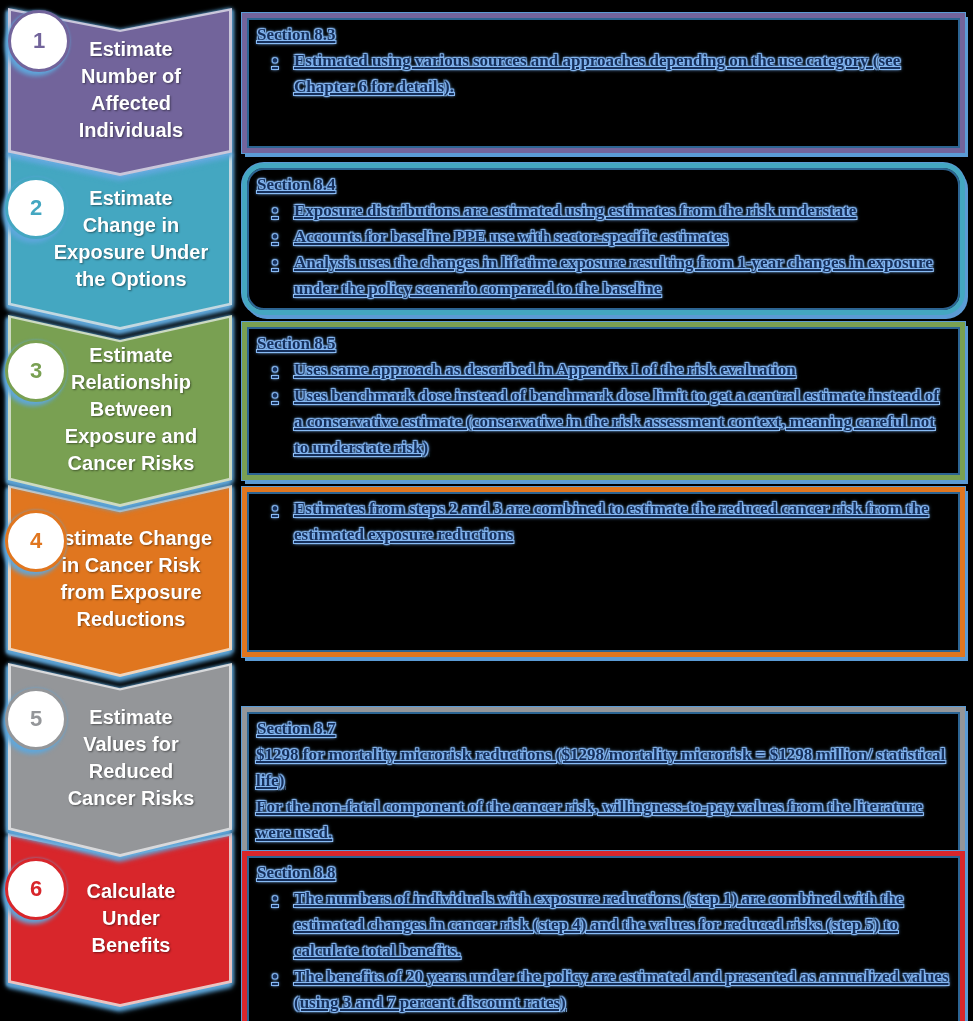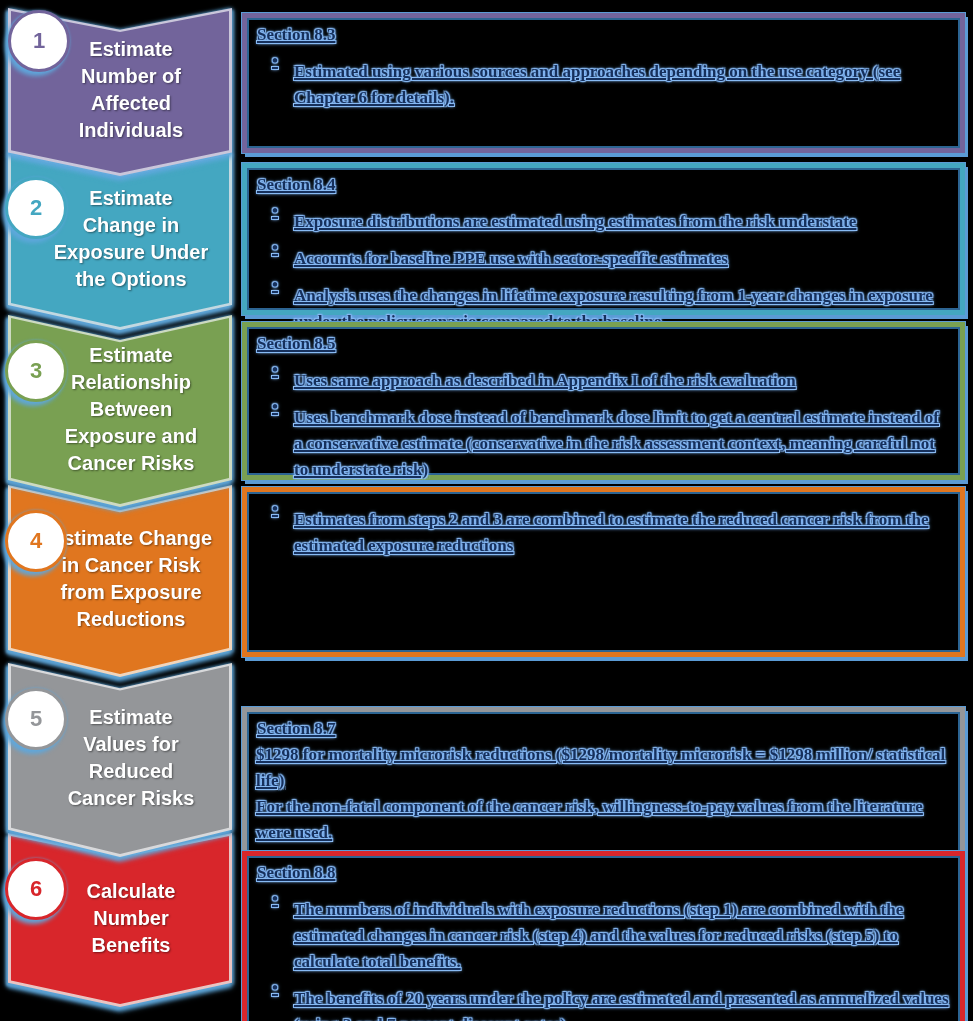--- a/index.html
+++ b/index.html
@@ -49,21 +49,21 @@
     text-decoration:underline;text-decoration-thickness:1.5px;
     text-shadow:0 0 2px #7FB3F2,0 0 3px #7FB3F2,0 0 4px #7FB3F2,
       1px 1px 1px #9CC7F7,-1px -1px 1px #9CC7F7,1px -1px 1px #7FB3F2,-1px 1px 1px #7FB3F2;
     font-family:Liberation Serif, serif;
   }
   .box-title{margin:0 0 0 1px;}
   .bullet{display:flex;align-items:flex-start;}
   .bullet .marker{
     flex:0 0 22px;margin-left:16px;text-decoration:none;text-align:left;
   }
-  .bullet .btext{flex:1;margin-top:11px;}
+  .bullet .btext{flex:1;}
   .para{margin:0;}
 </style>
 </head>
 <body>
 
 <div class="canvas">
 
     <div class="chev-wrap" style="--fill: #72649B; --light: #C9C6DA; top: 8px; height: 168px; z-index: 20;">
       <div class="chev chev-border"></div>
       <div class="chev chev-fill">
@@ -91,21 +91,21 @@
       <div class="chev chev-fill">
         <div class="chev-label">Estimate
 Change in
 Exposure Under
 the Options</div>
       </div>
     </div>
     <div class="badge" style="--fill: #44A7C1; top: 177px;">
       <span>2</span>
     </div>
-    <div class="box" style="--fill: #44A7C1; top: 163px; height: 152px;">
+    <div class="box" style="--fill: #44A7C1; top: 163px; height: 152px; border-radius: 22px;">
       <div class="box-title glow">Section 8.4</div>
       <div class="box-body">
         <div class="bullet glow">
           <span class="marker">•</span>
           <span class="btext">Exposure distributions are estimated using estimates from the risk understate</span>
         </div>
         <div class="bullet glow">
           <span class="marker">•</span>
           <span class="btext">Accounts for baseline PPE use with sector-specific estimates</span>
         </div>
@@ -181,21 +181,21 @@
       <div class="box-body">
         <div class="para glow">$1298 for mortality microrisk reductions ($1298/mortality microrisk = $1298 million/ statistical life)</div>
         <div class="para glow">For the non-fatal component of the cancer risk, willingness-to-pay values from the literature were used.</div>
       </div>
     </div>
 
     <div class="chev-wrap" style="--fill: #D8262B; --light: #EAC4C2; top: 833px; height: 174px; z-index: 15;">
       <div class="chev chev-border"></div>
       <div class="chev chev-fill">
         <div class="chev-label">Calculate
-Number
+Under
 Benefits</div>
       </div>
     </div>
     <div class="badge" style="--fill: #D8262B; top: 858px;">
       <span>6</span>
     </div>
     <div class="box" style="--fill: #D8262B; top: 851px; height: 188px;">
       <div class="box-title glow">Section 8.8</div>
       <div class="box-body">
         <div class="bullet glow">

